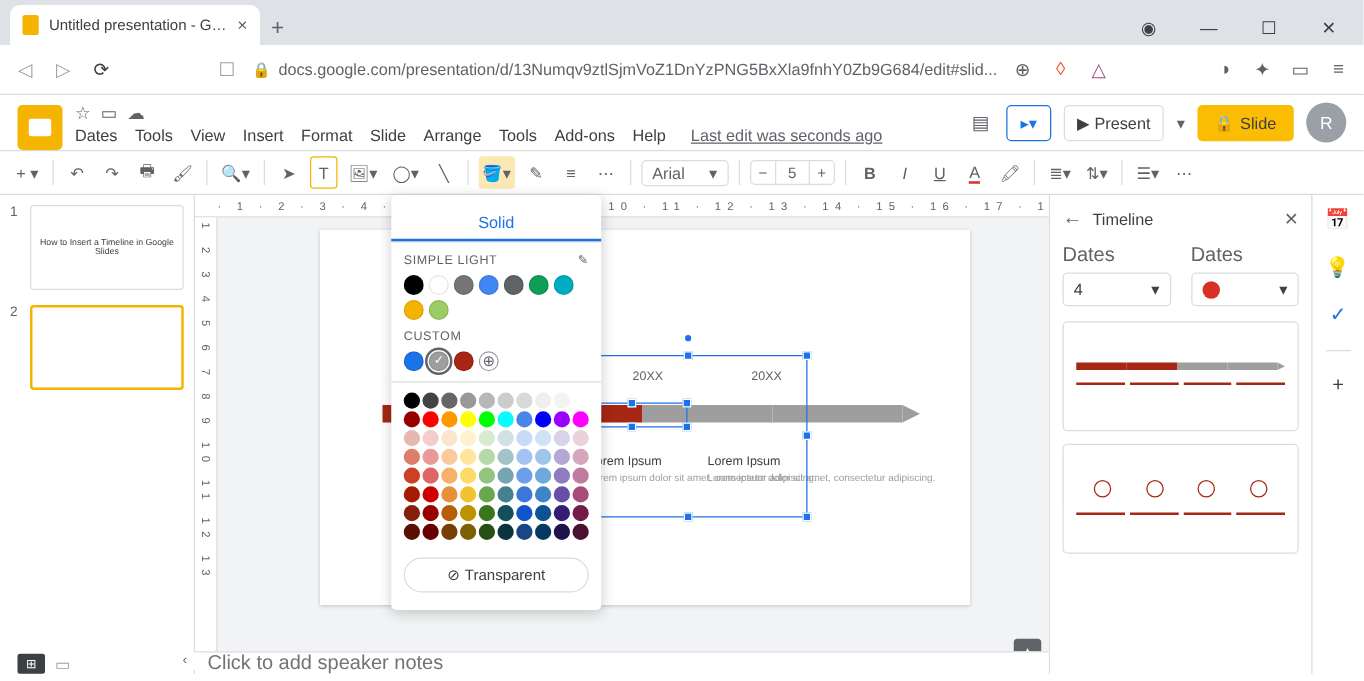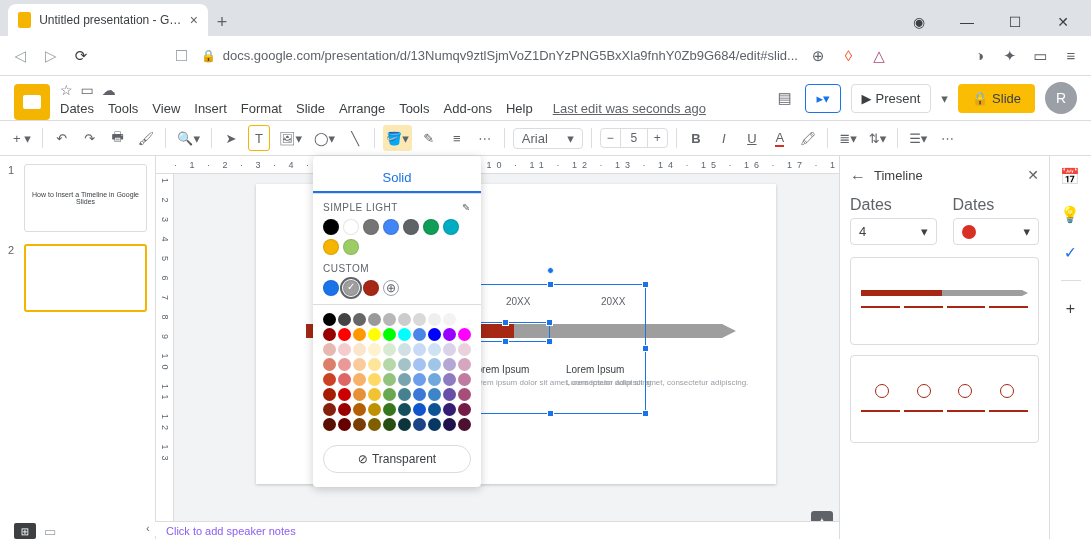--- a/index.html
+++ b/index.html
@@ -82,21 +82,21 @@
 .sphead .title{font-weight:500;flex:1}
 .sphead .close{font-size:14px;color:#5f6368;cursor:pointer}
 .spctl{display:flex;gap:16px;margin-bottom:12px}
 .spfield{flex:1}
 .spfield .lbl{font-size:16px;color:#5f6368;margin-bottom:4px}
 .spfield .sel{border:1px solid #dadce0;border-radius:4px;padding:5px 8px;display:flex;justify-content:space-between;align-items:center;font-size:13px}
 .redcirc{width:14px;height:14px;border-radius:50%;background:#d93025}
 .tlsample{border:1px solid #dadce0;border-radius:4px;height:88px;margin-bottom:10px;padding:14px 10px;position:relative;background:#fff}
 .rightrail{width:42px;border-left:1px solid #dadce0;display:flex;flex-direction:column;align-items:center;padding-top:10px;gap:18px}
 .rightrail .ic{width:20px;height:20px;display:flex;align-items:center;justify-content:center;font-size:16px}
-.notes{position:absolute;bottom:0;left:156px;right:252px;height:18px;background:#fff;border-top:1px solid #dadce0;padding:0 10px;font-size:11px;color:#8b5cf6;display:flex;align-items:center}
+.notes{position:absolute;bottom:0;left:156px;right:252px;height:18px;background:#fff;border-top:1px solid #dadce0;padding:0 10px;font-size:16px;color:#737373;display:flex;align-items:center}
 .collapse{position:absolute;left:146px;bottom:3px;width:14px;height:14px;color:#5f6368;font-size:11px;background:#fff}
 .thumbline{height:3px;margin:2px 0;display:flex;gap:1px}
 .thumbline span{flex:1}
 </style>
 </head>
 <body>
 
 <div class="titlebar">
   <div class="tab">
     <div class="fav"></div>

